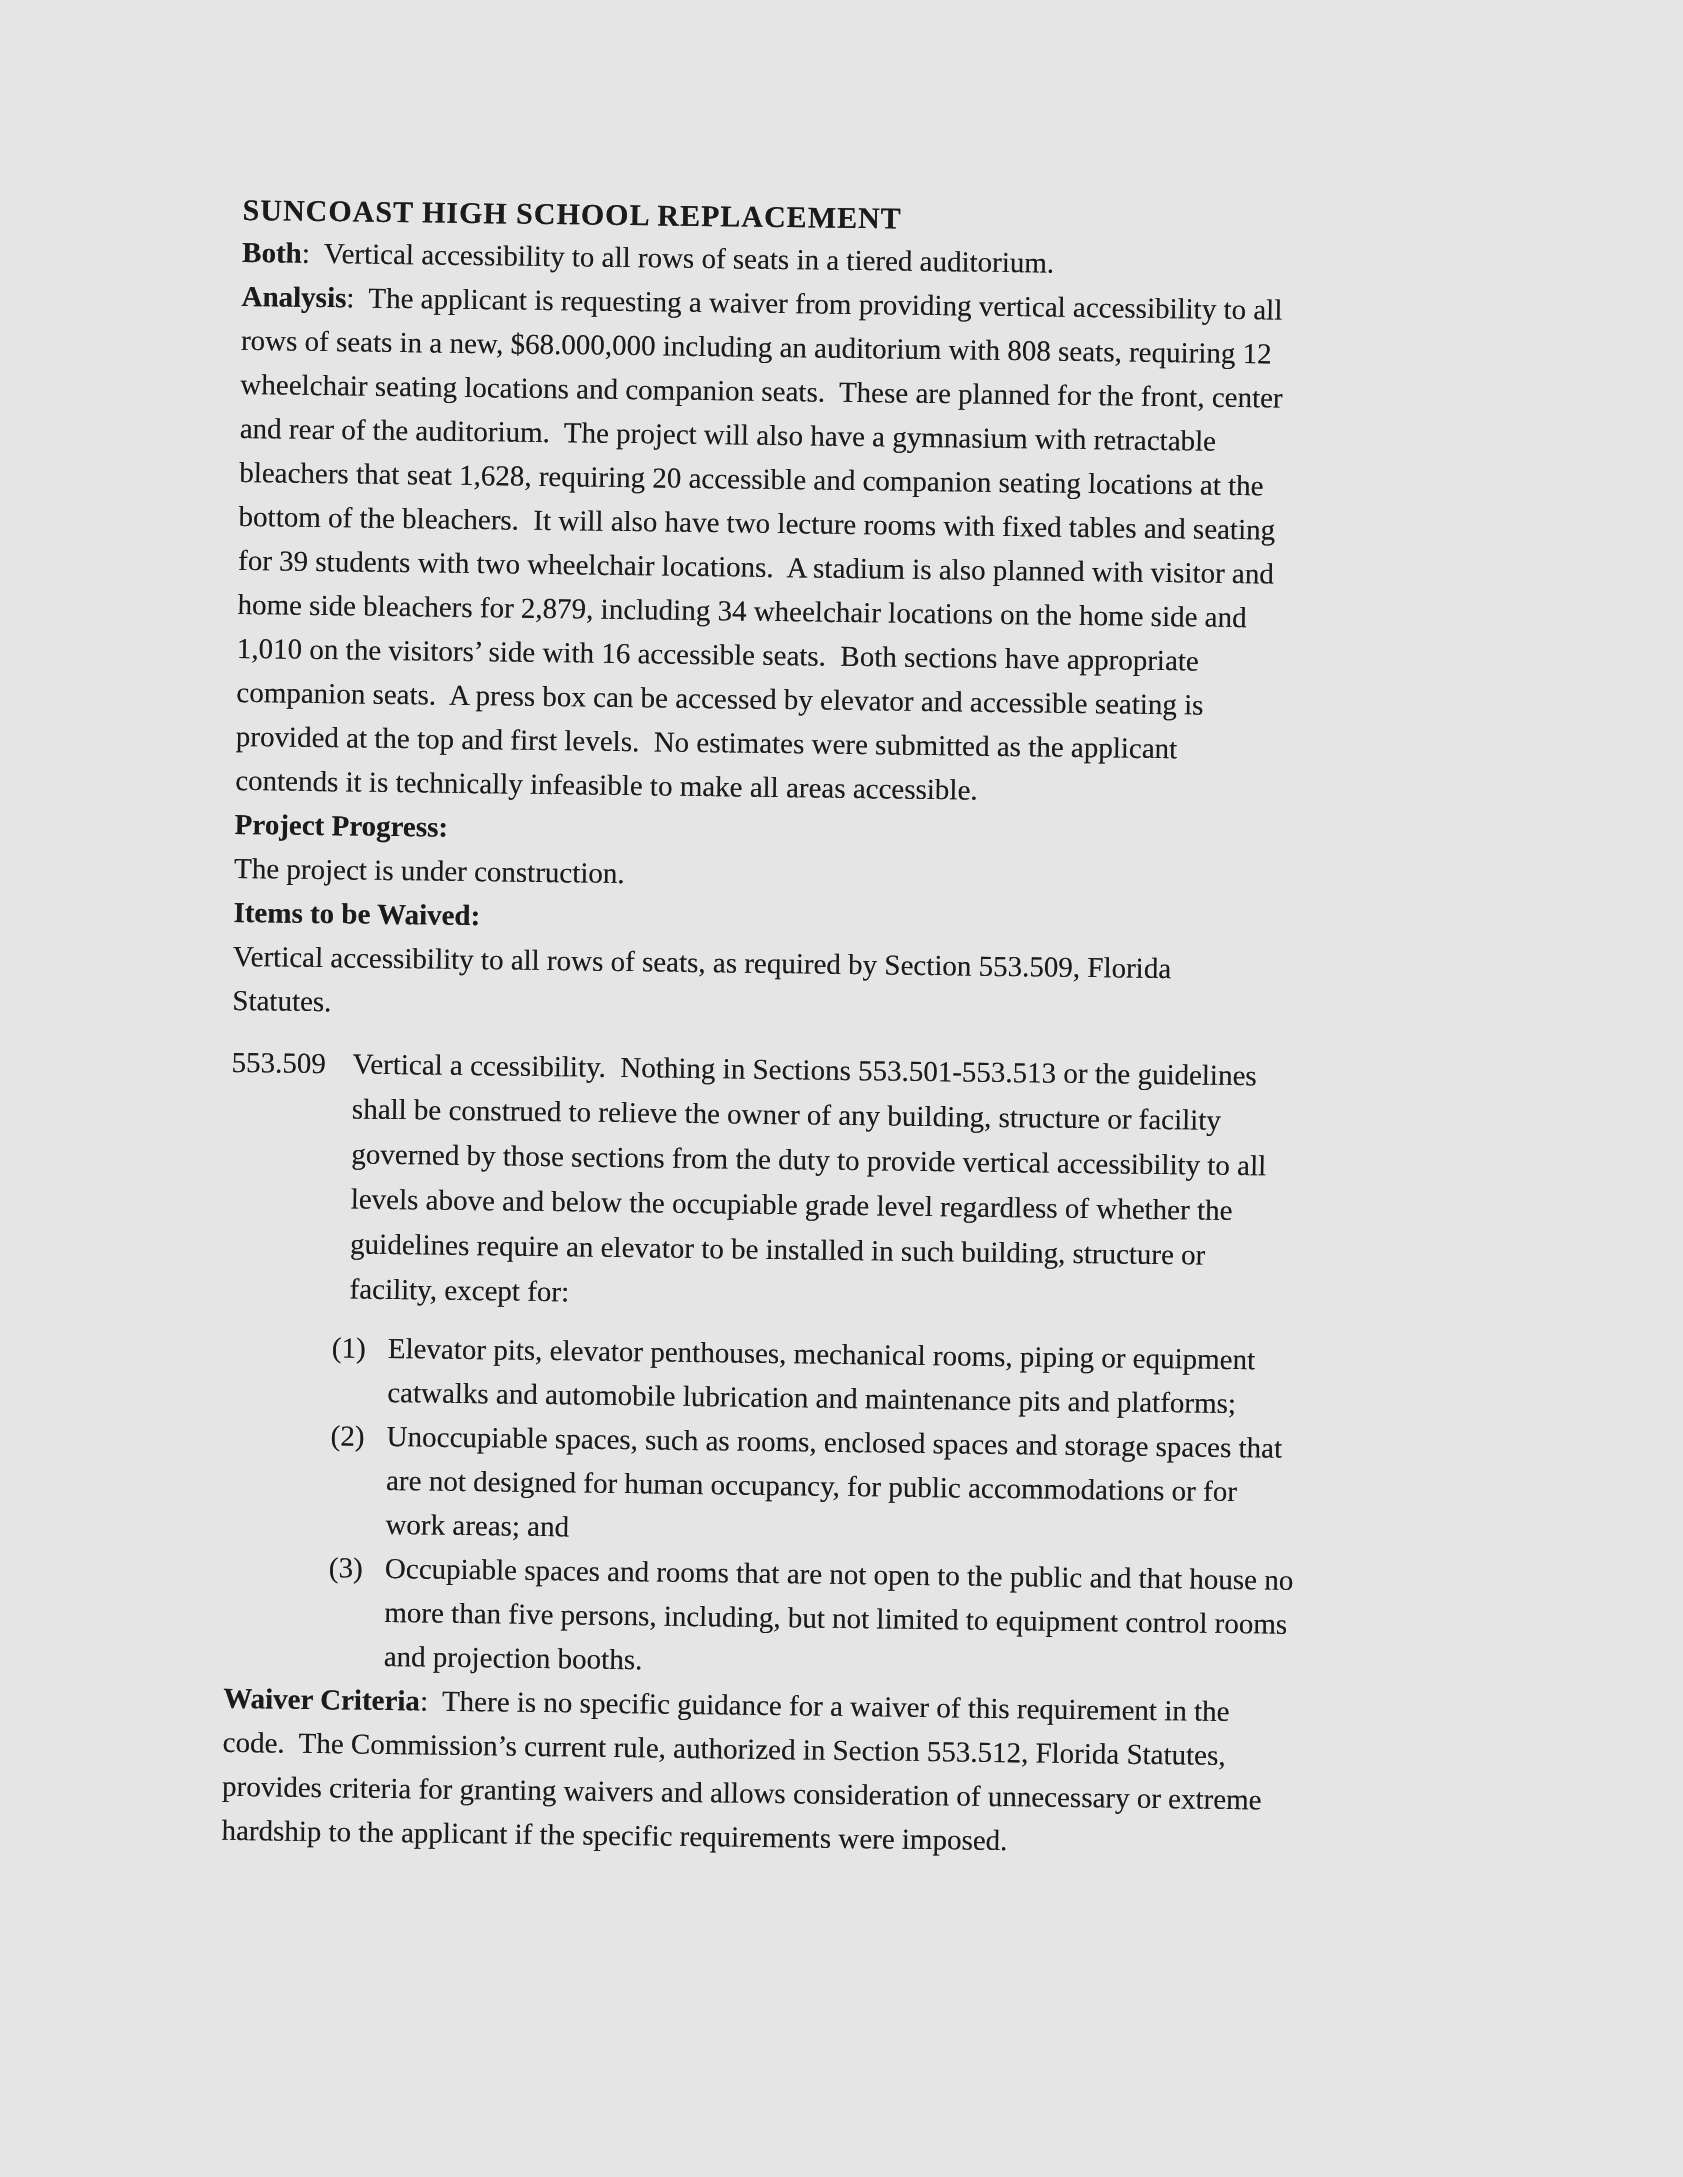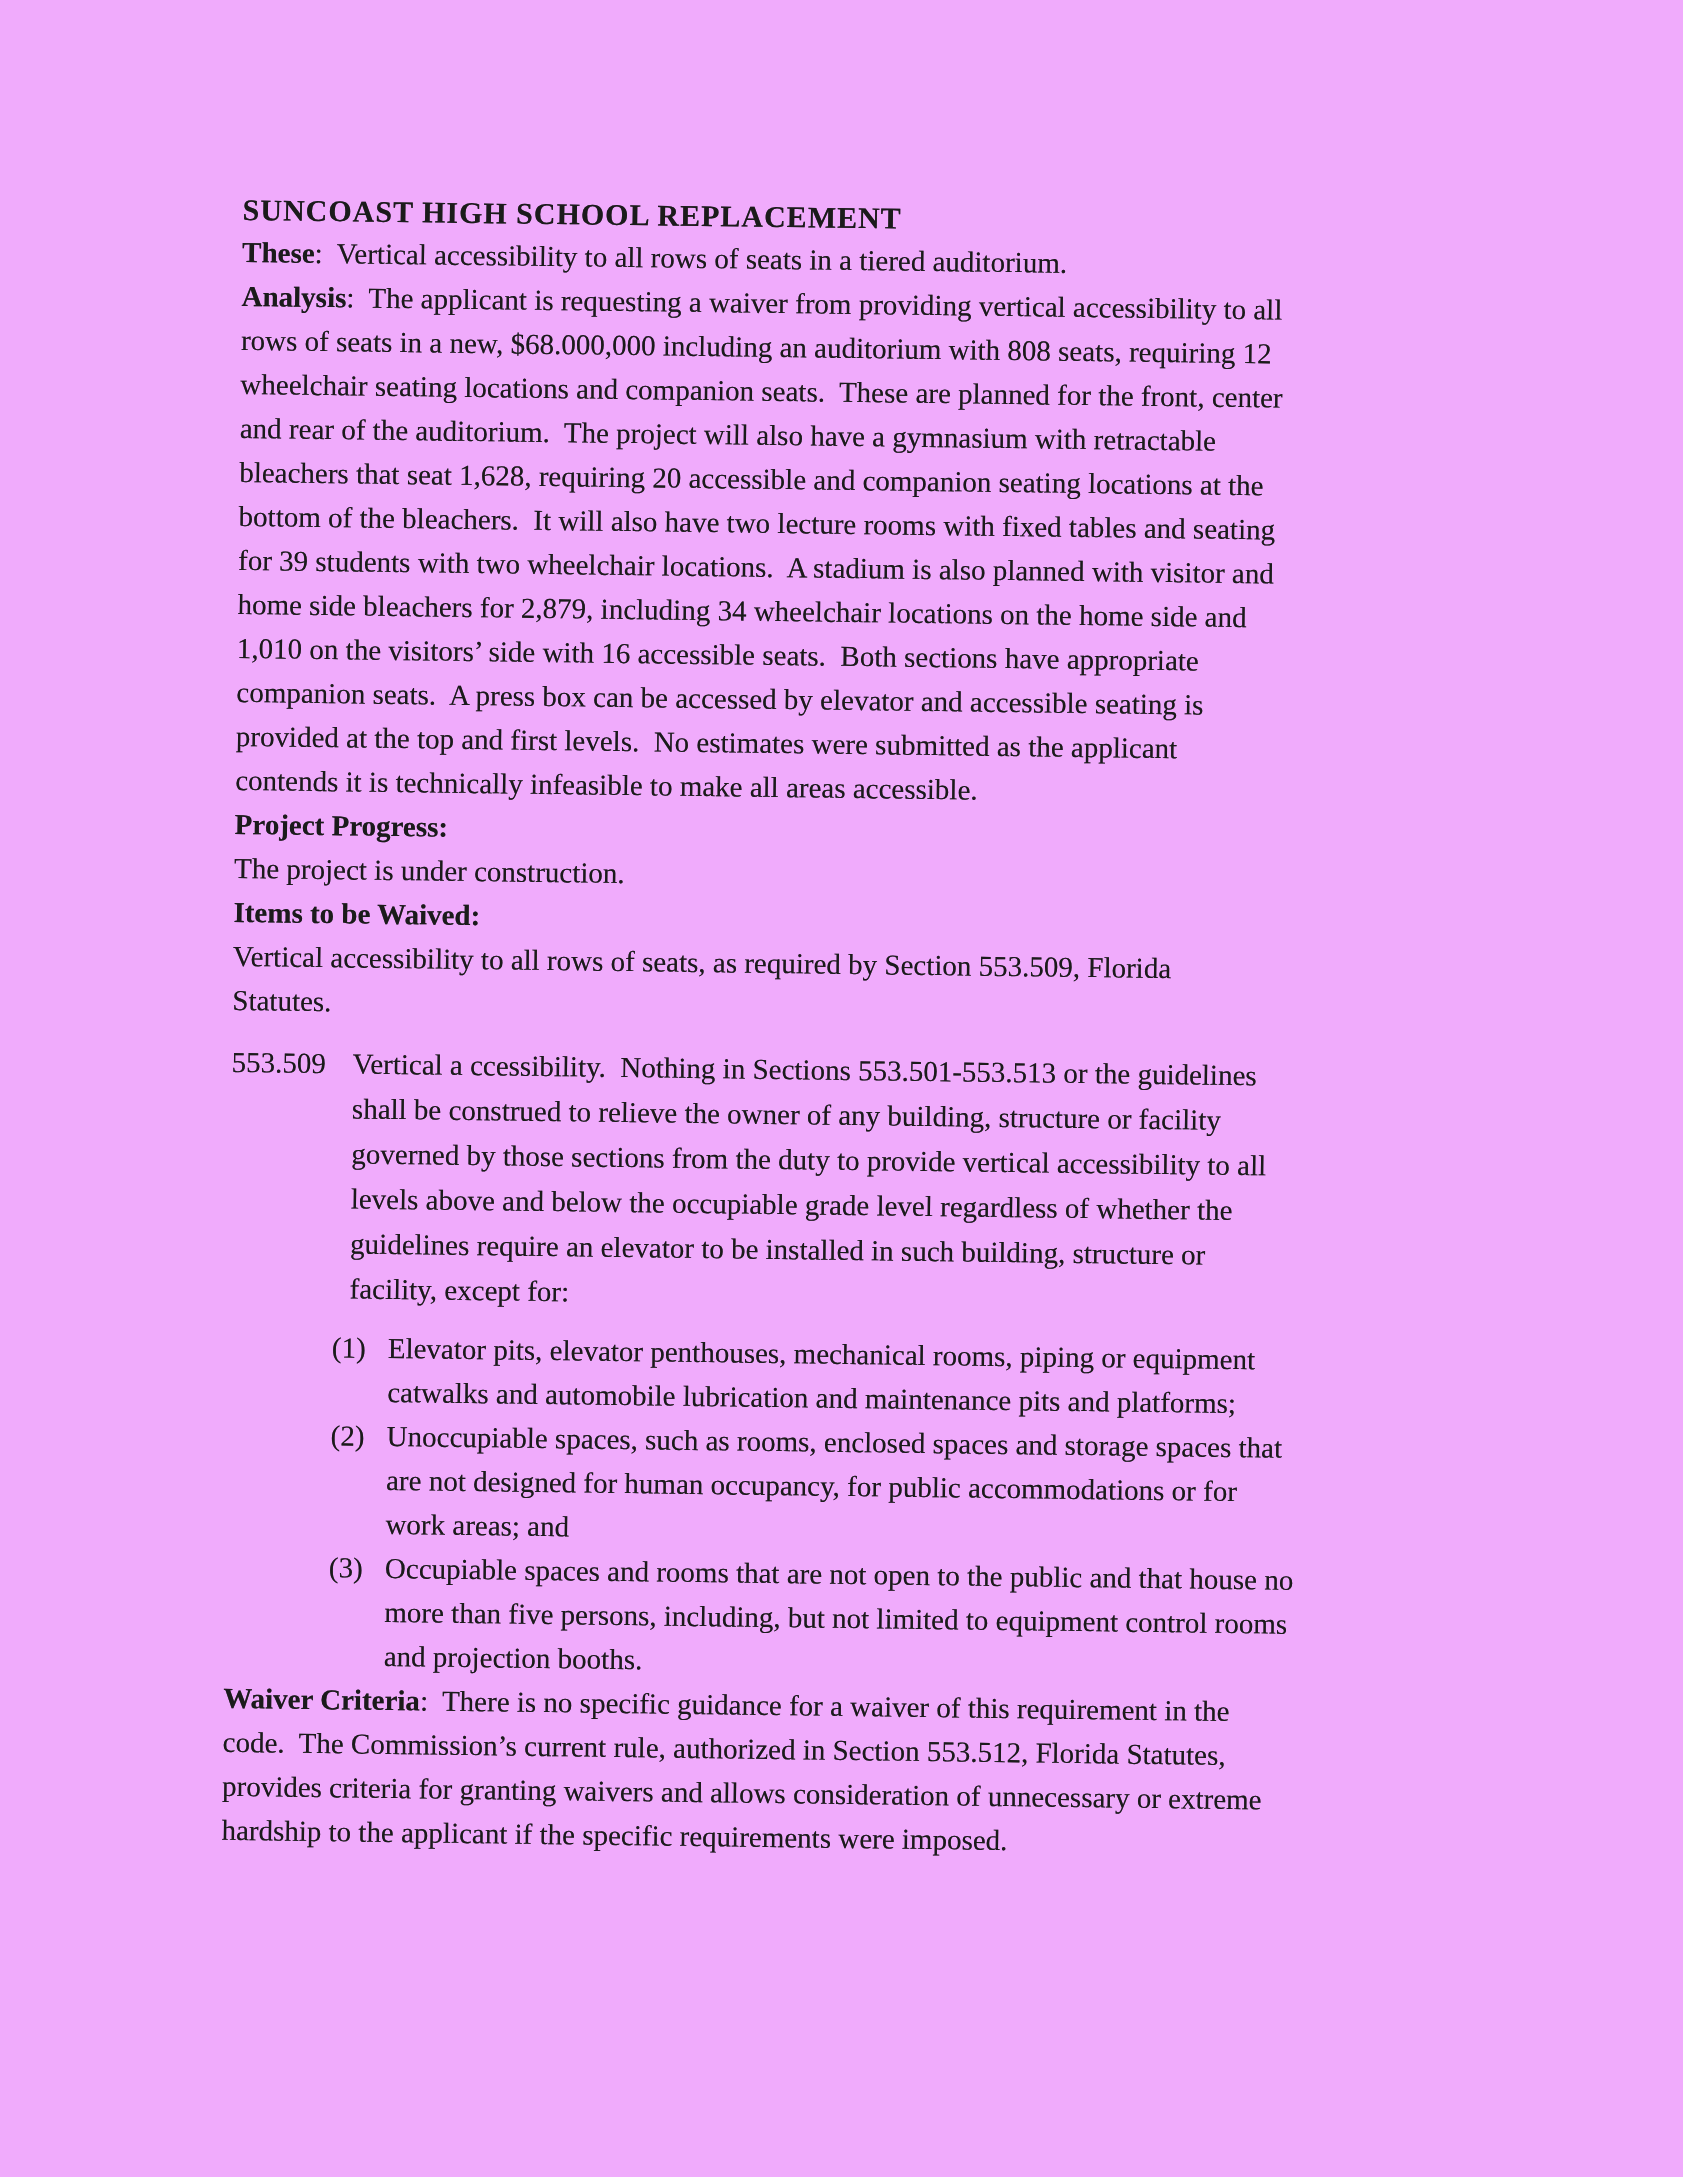--- a/index.html
+++ b/index.html
@@ -11,21 +11,21 @@
     width: 1683px;
     height: 2177px;
     position: relative;
     overflow: hidden;
     font-family: "Liberation Serif", "DejaVu Serif", serif;
     color: #1b1b1b;
   }
   .page {
     position: absolute;
     inset: 0;
-    background: #f0abfc;
+    background: #e5e5e5;
   }
   .content {
     position: absolute;
     left: 243px;
     top: 190px;
     width: 1332px;
     transform: rotate(0.75deg);
     transform-origin: 0 0;
     text-shadow: 0 0 0.5px rgba(10,10,10,0.55);
   }
@@ -81,21 +81,21 @@
   .waiver { margin-top: 24px; }
 </style>
 </head>
 <body>
 
 <div class="page">
   <div class="content">
 
     <h1 class="doc-title">SUNCOAST HIGH SCHOOL REPLACEMENT</h1>
 
-    <p class="para issue pre"><span class="b">These</span><span>:  Vertical accessibility to all rows of seats in a tiered auditorium.</span></p>
+    <p class="para issue pre"><span class="b">Both</span><span>:  Vertical accessibility to all rows of seats in a tiered auditorium.</span></p>
 
     <p class="para analysis pre"><span class="b">Analysis</span><span>:  The applicant is requesting a waiver from providing vertical accessibility to all
 rows of seats in a new, $68.000,000 including an auditorium with 808 seats, requiring 12
 wheelchair seating locations and companion seats.  These are planned for the front, center
 and rear of the auditorium.  The project will also have a gymnasium with retractable
 bleachers that seat 1,628, requiring 20 accessible and companion seating locations at the
 bottom of the bleachers.  It will also have two lecture rooms with fixed tables and seating
 for 39 students with two wheelchair locations.  A stadium is also planned with visitor and
 home side bleachers for 2,879, including 34 wheelchair locations on the home side and
 1,010 on the visitors’ side with 16 accessible seats.  Both sections have appropriate

